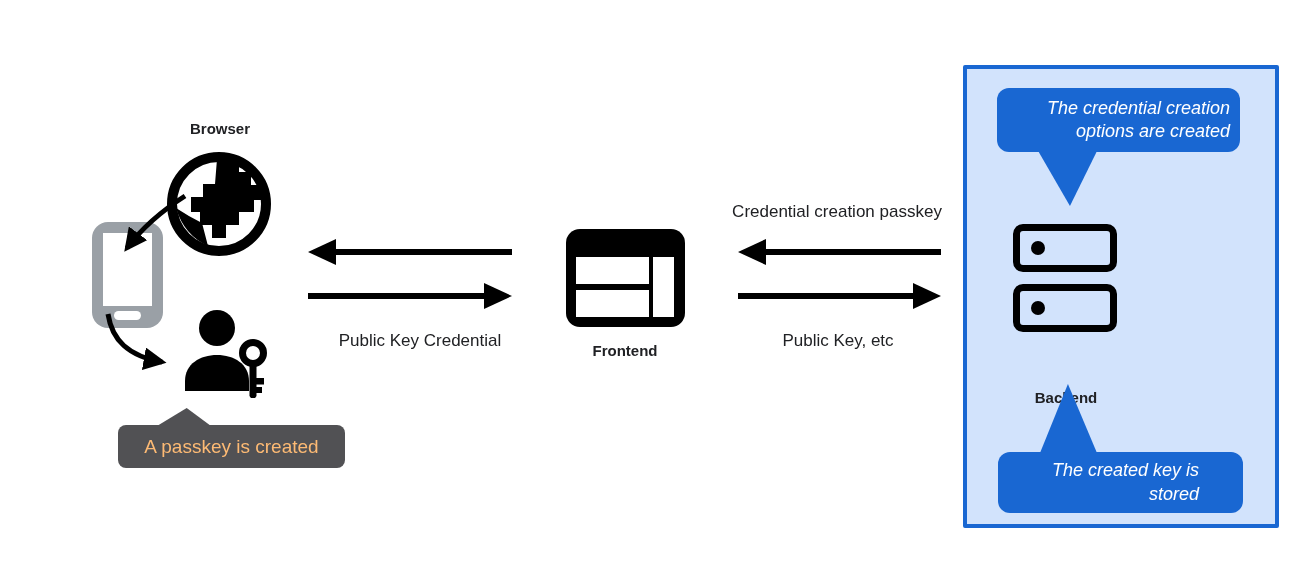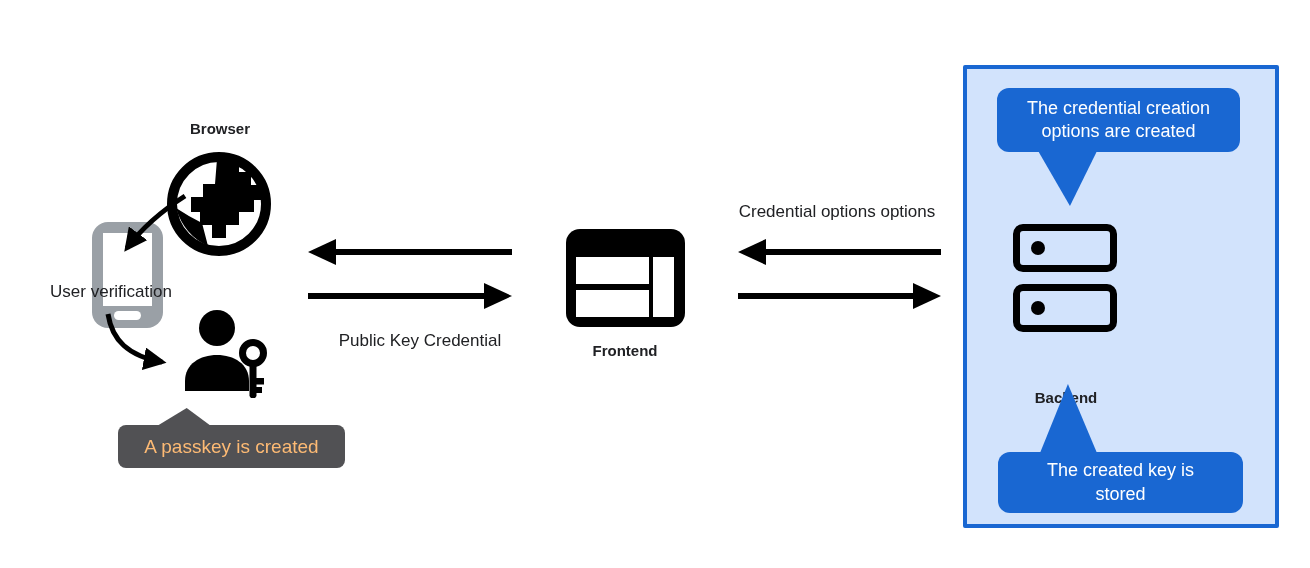--- a/index.html
+++ b/index.html
@@ -46,22 +46,23 @@
   #pke-label{left:738px;top:331px;width:200px;}
 
   
   #backend-panel{
     left:963px;top:65px;width:316px;height:463px;box-sizing:border-box;
     border:4px solid var(--accent-blue,#1967d2);
     background:var(--panel-bg,#d2e3fc);border-radius:2px;
   }
   .blue-callout{
     background:var(--accent-blue,#1967d2);color:#fff;font-size:18px;line-height:1.3;
-    display:flex;align-items:center;justify-content:center;text-align:center;
+    display:flex;align-items:center;justify-content:center;text-align:right;
     border-radius:12px;
+    font-style:italic;
   }
   #options-callout-box{left:997px;top:88px;width:243px;height:64px;padding:0 10px;box-sizing:border-box;}
   #options-callout-pointer{
     left:1037px;top:149px;width:61px;height:57px;
     background:var(--accent-blue,#1967d2);
     clip-path:polygon(0 0,100% 0,54% 100%);
   }
   #stored-callout-box{left:998px;top:452px;width:245px;height:61px;padding:0 44px;box-sizing:border-box;}
   #stored-callout-pointer{
     left:1040px;top:384px;width:57px;height:69px;
@@ -97,21 +98,20 @@
     </svg>
   </div>
 
   <div class="abs" id="phone">
     <svg width="71" height="106" viewBox="0 0 71 106">
       <rect x="0" y="0" width="71" height="106" rx="16" fill="#9aa0a6"></rect>
       <rect x="11" y="11" width="49" height="73" fill="#fff"></rect>
       <rect x="22" y="89" width="27" height="9" rx="4.5" fill="#fff"></rect>
     </svg>
   </div>
-  <div class="abs label" id="user-verification-label">User verification</div>
 
   <div class="abs" id="person-key">
     <svg width="95" height="95" viewBox="0 0 95 95">
       <circle cx="40" cy="25" r="18" fill="#000"></circle>
       <path fill="#000" d="M8,88 v-10 c0,-17 15,-26 32,-26 c17,0 32,9 32,26 v10 z"></path>
       <circle cx="76" cy="50" r="10.5" fill="none" stroke="#000" stroke-width="7"></circle>
       <path fill="#000" d="M72.5,60 h7 v15 h7.5 v6.5 h-7.5 v2.5 h5.5 v6 h-5.5 v3 l-3.5,5 l-3.5,-5 z"></path>
     </svg>
   </div>
 
@@ -120,21 +120,22 @@
 
   <div class="abs label" id="pkc-label">Public Key Credential</div>
 
   <div class="abs" id="frontend-icon">
     <div class="wr r1"></div>
     <div class="wr r2"></div>
     <div class="wr r3"></div>
   </div>
   <div class="abs label-bold" id="frontend-label">Frontend</div>
 
-  <div class="abs label" id="cco-label">Credential options options</div>
+  <div class="abs label" id="cco-label">Credential creation passkey</div>
+  <div class="abs label" id="pke-label">Public Key, etc</div>
 
   <div class="abs" id="backend-panel"></div>
 
   <div class="abs" id="options-callout-pointer"></div>
   <div class="abs blue-callout" id="options-callout-box">The credential creation options are created</div>
 
   <div class="abs server-unit" id="server-unit-1">
     <div class="server-dot"></div>
   </div>
   <div class="abs server-unit" id="server-unit-2">

